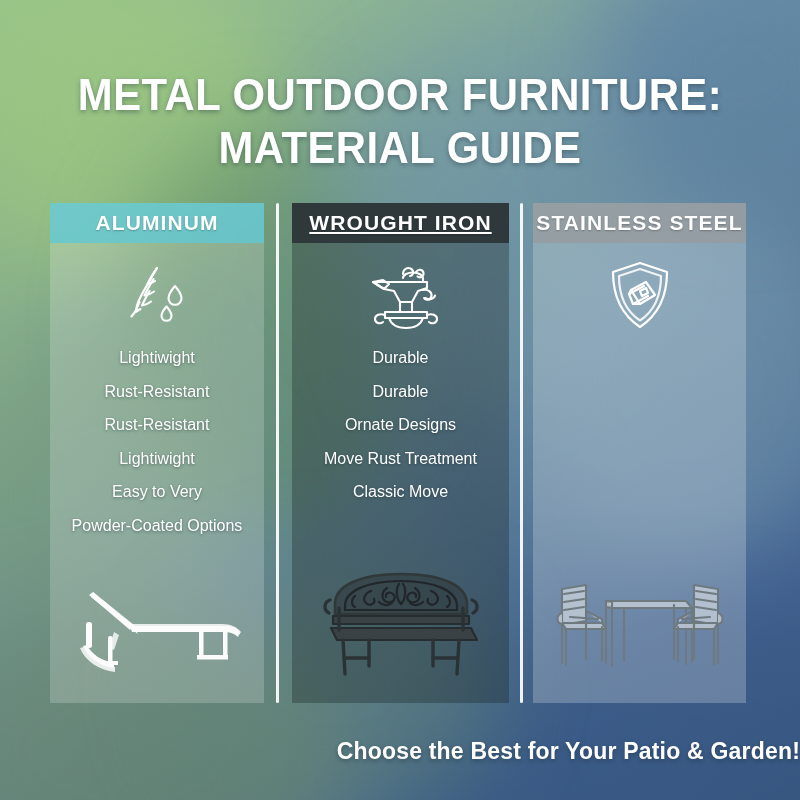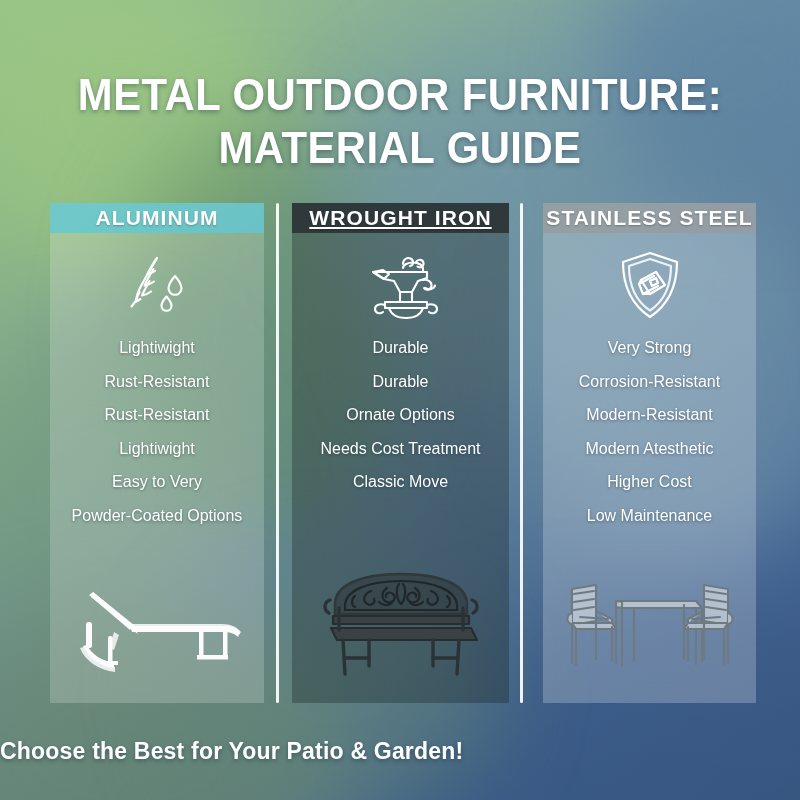--- a/index.html
+++ b/index.html
@@ -42,28 +42,28 @@
 
   
   .cols{position:absolute;left:50px;top:203px;width:700px;height:500px;}
   .card{
     position:absolute;top:0;height:500px;
     display:flex;flex-direction:column;align-items:center;
     overflow:hidden;
   }
   .card.c1{left:0;width:214px;background:rgba(255,255,255,.20);}
   .card.c2{left:242px;width:217px;background:rgba(22,30,32,.32);}
-  .card.c3{left:493px;width:213px;background:rgba(235,240,245,.26);}
+  .card.c3{left:483px;width:213px;background:rgba(235,240,245,.26);}
 
   .divider{position:absolute;top:0;width:3px;height:500px;background:rgba(255,255,255,.92);border-radius:2px;}
   .divider.d1{left:226px;}
   .divider.d2{left:470px;}
 
   .card-head{
-    width:100%;height:30px;display:flex;align-items:center;justify-content:center;
+    width:100%;height:40px;display:flex;align-items:center;justify-content:center;
     font-family:"Liberation Sans Narrow","Liberation Sans",sans-serif;
     font-weight:bold;font-size:21px;letter-spacing:1.1px;color:#ffffff;
     text-shadow:0 1px 2px rgba(0,0,0,.25);
   }
   .c1 .card-head{background:rgba(96,200,213,.78);}
   .c2 .card-head{background:rgba(45,52,55,.92);text-decoration:underline;}
   .c3 .card-head{background:rgba(150,155,158,.80);}
 
   .icon-wrap{height:92px;display:flex;align-items:center;justify-content:center;margin-top:6px;}
   .icon-wrap svg{display:block;}
@@ -79,21 +79,21 @@
   }
 
   .furniture{
     position:absolute;left:0;right:0;bottom:6px;height:150px;
     display:flex;align-items:center;justify-content:center;
   }
   .furniture svg{display:block;}
 
   
   .footer{
-    position:absolute;left:0;right:0;top:738px;text-align:left;
+    position:absolute;left:0;right:0;top:738px;text-align:right;
     font-family:"Liberation Sans Narrow","Liberation Sans",sans-serif;
     font-weight:bold;font-size:23px;color:#ffffff;letter-spacing:.2px;
     text-shadow:0 2px 4px rgba(25,45,60,.45);
   }
 </style>
 </head>
 <body>
 
 <div id="stage">
 
@@ -186,22 +186,22 @@
             <path d="M30 60 C32 66 38 70 47 70 C56 70 62 66 64 60"></path>
             <path d="M26 57 C21 55 16 57 16 61 C16 65 21 66.5 24 64"></path>
             <path d="M68 57 C73 55 78 57 78 61 C78 65 73 66.5 70 64"></path>
           </g>
         </svg>
       </div>
 
       <ul class="feat-list">
         <li class="feat">Durable</li>
         <li class="feat">Durable</li>
-        <li class="feat">Ornate Options</li>
-        <li class="feat">Needs Cost Treatment</li>
+        <li class="feat">Ornate Designs</li>
+        <li class="feat">Move Rust Treatment</li>
         <li class="feat">Classic Move</li>
       </ul>
 
       <div class="furniture">
         <svg width="180" height="128" viewBox="0 0 180 128">
           <g stroke="#31383a" stroke-width="2.6" fill="rgba(45,52,55,.55)" stroke-linecap="round" stroke-linejoin="round">
             <path d="M24 46 C24 28 48 16 90 16 C132 16 156 28 156 46 L156 56 L24 56 Z"></path>
           </g>
           <g stroke="#20262a" stroke-width="2.2" fill="none" stroke-linecap="round">
             <path d="M34 48 C34 33 56 23 90 23 C124 23 146 33 146 48 L146 52 L34 52 Z"></path>
@@ -245,28 +245,20 @@
             <path d="M36 12 L57 19 C57 35 52.5 52.5 36 63.5 C19.5 52.5 15 35 15 19 Z" opacity=".85"></path>
             <path d="M27 33 L42 25 L51 38 L36 47 Z"></path>
             <path d="M25 37 L40 29"></path>
             <path d="M29 47 L44 39"></path>
             <path d="M27 33 L25 37 L29 47 L36 47"></path>
             <path d="M36 34 L42 31 L44 36 L38 39 Z"></path>
           </g>
         </svg>
       </div>
 
-      <ul class="feat-list">
-        <li class="feat">Very Strong</li>
-        <li class="feat">Corrosion-Resistant</li>
-        <li class="feat">Modern-Resistant</li>
-        <li class="feat">Modern Atesthetic</li>
-        <li class="feat">Higher Cost</li>
-        <li class="feat">Low Maintenance</li>
-      </ul>
 
       <div class="furniture">
         <svg width="200" height="122" viewBox="0 0 200 122">
           <g stroke="#6f7a80" stroke-width="2.1" fill="rgba(216,222,228,.65)" stroke-linejoin="round" stroke-linecap="round">
 
             <path d="M66 40 L146 40 L152 47 L72 47 Z"></path>
             <path d="M66 40 L66 46 L72 47 L72 41 Z"></path>
             <path d="M72 47 L72 105"></path>
             <path d="M146 47 L146 103"></path>
             <path d="M84 47 L84 100"></path>

